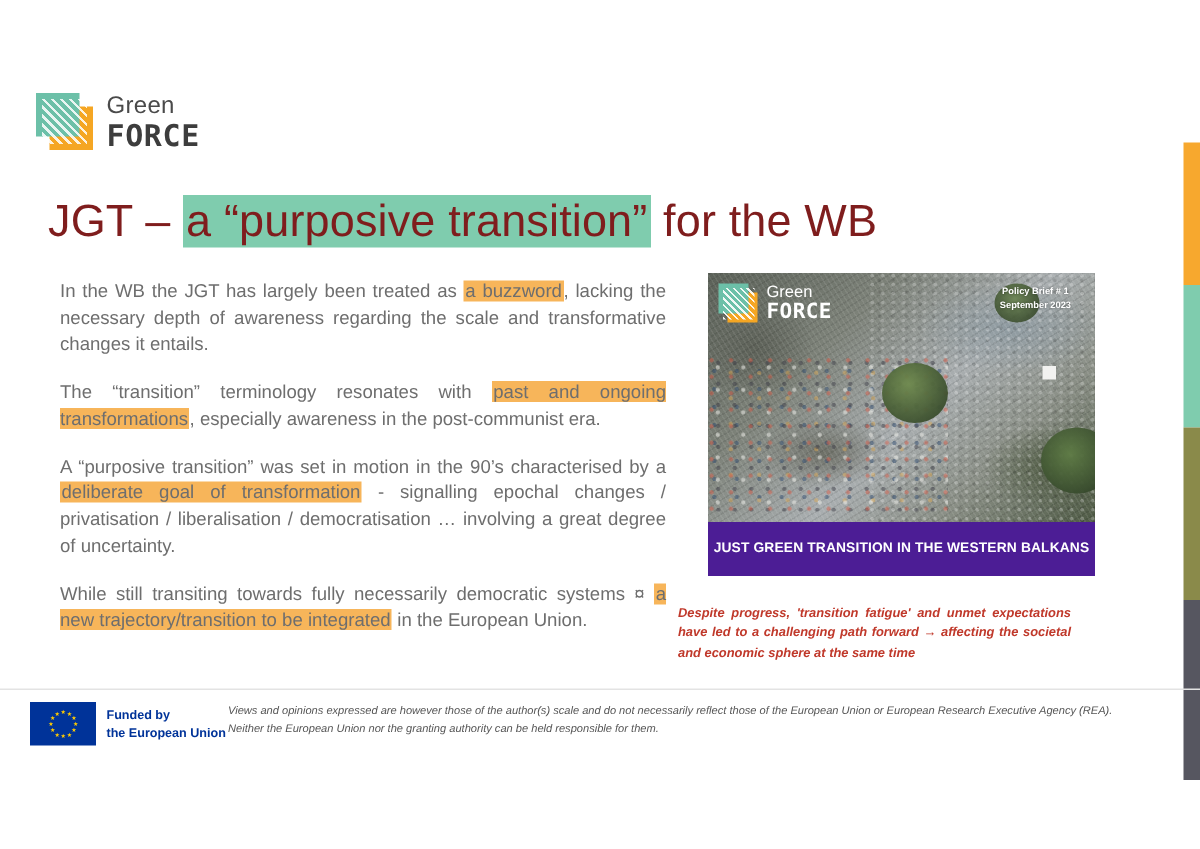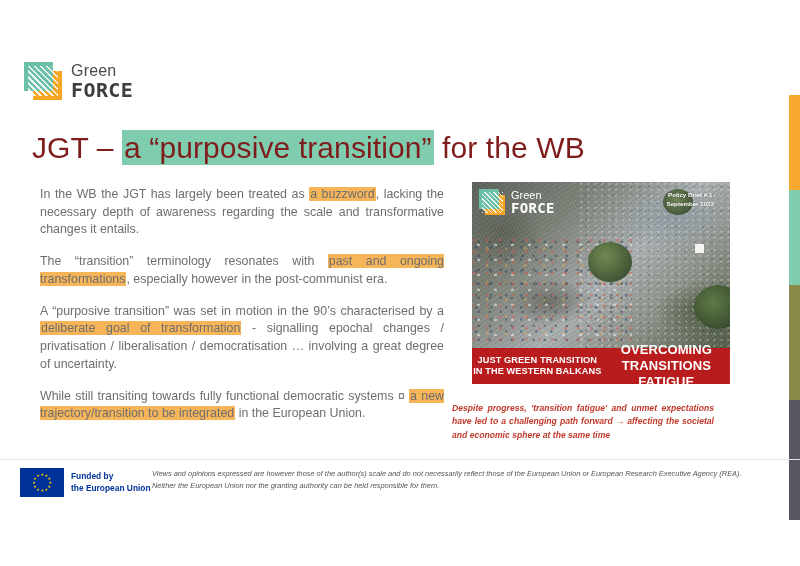--- a/index.html
+++ b/index.html
@@ -130,21 +130,21 @@
     position:absolute; right:16px; top:8px; text-align:center;
     color:#fff; font-size:6.2px; line-height:1.5; font-weight:700;
     text-shadow:0 0 2px rgba(0,0,0,.4);
   }
   .photo-marker {
     position:absolute; left:223px; top:62px; width:9px; height:9px;
     background:#f2f2f0;
   }
   .photo-banner {
     position:absolute; left:0; bottom:0; width:100%; height:36px;
-    background:#b91c1c; color:#fff; text-align:center;
+    background:#4c1d95; color:#fff; text-align:center;
     display:flex; flex-direction:row; justify-content:center; align-items:center;
   }
   .banner-l1 { font-size:9.2px; font-weight:700; letter-spacing:.1px; line-height:1.2; }
   .banner-l2 { font-size:13px; font-weight:700; letter-spacing:.1px; line-height:1.25; }
 
   
   .caption {
     position:absolute; left:452px; top:402px; width:262px;
     font-size:8.6px; line-height:1.55; color:#C0392B;
     font-style:italic; font-weight:700; text-align:justify;
@@ -195,23 +195,23 @@
       <span class="brand-force">FORCE</span>
     </div>
   </div>
 
   <h1 class="title">
     <span>JGT – </span><span class="hl-green">a “purposive transition”</span><span> for the WB</span>
   </h1>
 
   <div class="body-col" id="body-host">
       <p class="para"><span>In the WB the JGT has largely been treated as </span><span class="hl-orange" style="background: rgb(247, 181, 90);">a buzzword</span><span>, lacking the necessary depth of awareness regarding the scale and transformative changes it entails.</span></p>
-      <p class="para"><span>The “transition” terminology resonates with </span><span class="hl-orange" style="background: rgb(247, 181, 90);">past and ongoing transformations</span><span>, especially however in the post-communist era.</span></p>
+      <p class="para"><span>The “transition” terminology resonates with </span><span class="hl-orange" style="background: rgb(247, 181, 90);">past and ongoing transformations</span><span>, especially awareness in the post-communist era.</span></p>
       <p class="para"><span>A “purposive transition” was set in motion in the 90’s characterised by a </span><span class="hl-orange" style="background: rgb(247, 181, 90);">deliberate goal of transformation</span><span> - signalling epochal changes / privatisation / liberalisation / democratisation … involving a great degree of uncertainty.</span></p>
-      <p class="para"><span>While still transiting towards fully functional democratic systems ¤ </span><span class="hl-orange" style="background: rgb(247, 181, 90);">a new trajectory/transition to be integrated</span><span> in the European Union.</span></p>
+      <p class="para"><span>While still transiting towards fully necessarily democratic systems ¤ </span><span class="hl-orange" style="background: rgb(247, 181, 90);">a new trajectory/transition to be integrated</span><span> in the European Union.</span></p>
     </div>
 
   <div class="photo-card">
     <div class="photo">
       <div class="photo-grain"></div>
       <div class="photo-plaza"></div>
       <div class="photo-crowd"></div>
       <div class="photo-tree"></div>
       <div class="photo-tree2"></div>
       <div class="photo-tree3"></div>
@@ -230,21 +230,20 @@
       </div>
 
       <div class="photo-brief">
         <div>Policy Brief # 1</div>
         <div>September 2023</div>
       </div>
     </div>
 
     <div class="photo-banner">
       <div class="banner-l1">JUST GREEN TRANSITION IN THE WESTERN BALKANS</div>
-      <div class="banner-l2">OVERCOMING TRANSITIONS FATIGUE</div>
     </div>
   </div>
 
   <div class="caption">Despite progress, 'transition fatigue' and unmet expectations have led to a challenging path forward → affecting the societal and economic sphere at the same time</div>
 
   <div class="footer-line"></div>
 
   <div class="eu-block">
     <div class="eu-flag">
       <div class="eu-stars" id="eu-stars-host">

